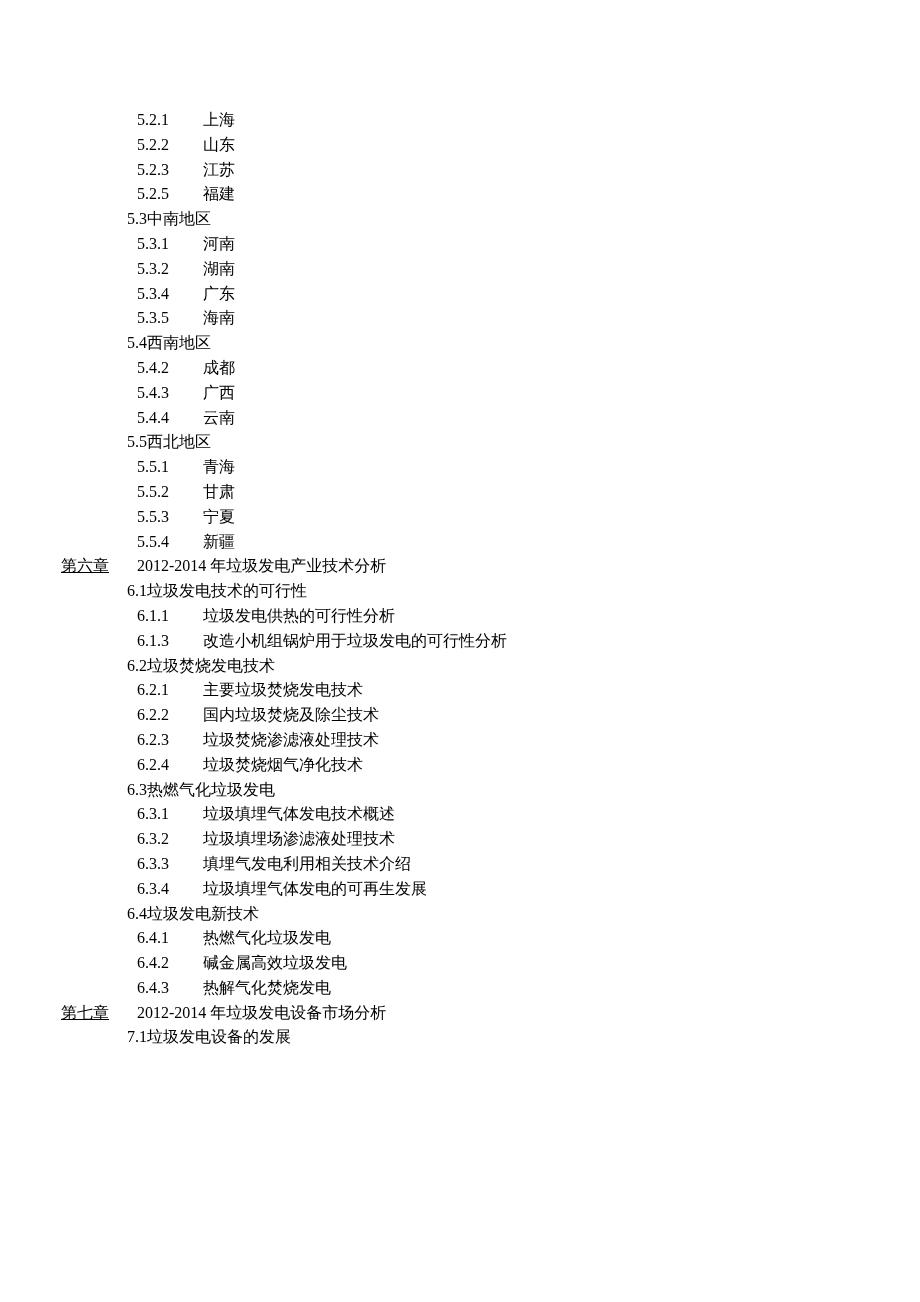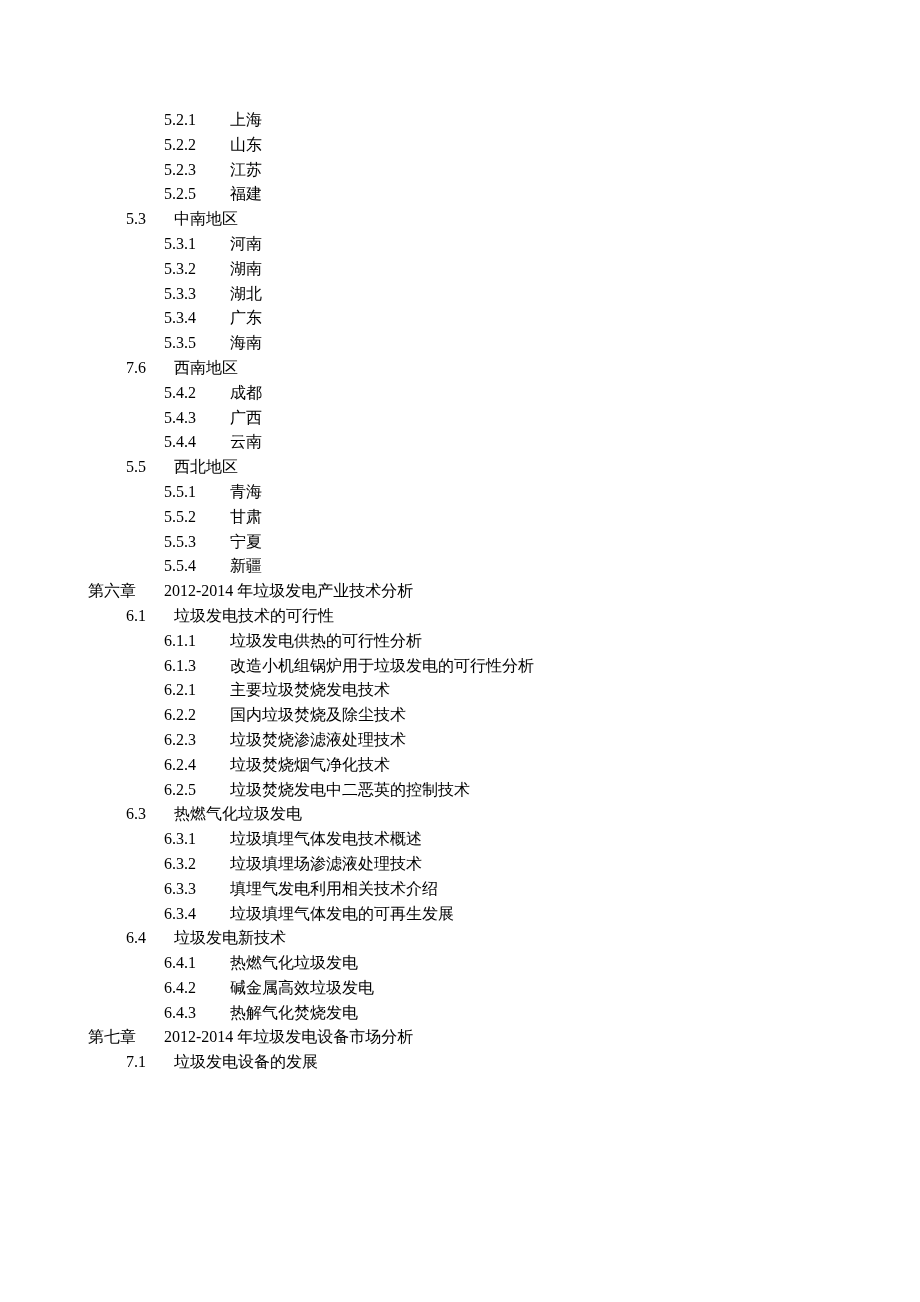--- a/index.html
+++ b/index.html
@@ -7,72 +7,71 @@
     padding: 0;
     background: #ffffff;
     font-family: "SimSun", "宋体", serif;
     font-size: 16px;
     color: #000000;
     line-height: 1.55;
   }
   .page {
     width: 920px;
     min-height: 1302px;
-    padding: 108px 130px 100px 88px;
+    padding: 108px 130px 100px 61px;
     box-sizing: border-box;
   }
   .l1 {
     padding-left: 0;
   }
   .l2 {
     padding-left: 38px;
   }
   .l3 {
     padding-left: 76px;
   }
   .num {
     display: inline-block;
   }
-  .l1 .num { min-width: 76px; }
-  .l2 .num { min-width: 48px; }
+  .l1 .num { min-width: 76px; text-decoration: underline; }
+  .l2 .num { min-width: 48px; text-align: right; }
   .l3 .num { min-width: 66px; }
 </style>
 </head>
 <body>
 
 <div class="page">
   <div id="toc-container">
       <div class="l3"><span class="num">5.2.1</span><span>上海</span></div>
       <div class="l3"><span class="num">5.2.2</span><span>山东</span></div>
       <div class="l3"><span class="num">5.2.3</span><span>江苏</span></div>
       <div class="l3"><span class="num">5.2.5</span><span>福建</span></div>
       <div class="l2"><span class="num">5.3</span><span>中南地区</span></div>
       <div class="l3"><span class="num">5.3.1</span><span>河南</span></div>
       <div class="l3"><span class="num">5.3.2</span><span>湖南</span></div>
-      <div class="l3"><span class="num">5.3.3</span><span>湖北</span></div>
       <div class="l3"><span class="num">5.3.4</span><span>广东</span></div>
       <div class="l3"><span class="num">5.3.5</span><span>海南</span></div>
-      <div class="l2"><span class="num">7.6</span><span>西南地区</span></div>
+      <div class="l2"><span class="num">5.4</span><span>西南地区</span></div>
       <div class="l3"><span class="num">5.4.2</span><span>成都</span></div>
       <div class="l3"><span class="num">5.4.3</span><span>广西</span></div>
       <div class="l3"><span class="num">5.4.4</span><span>云南</span></div>
       <div class="l2"><span class="num">5.5</span><span>西北地区</span></div>
       <div class="l3"><span class="num">5.5.1</span><span>青海</span></div>
       <div class="l3"><span class="num">5.5.2</span><span>甘肃</span></div>
       <div class="l3"><span class="num">5.5.3</span><span>宁夏</span></div>
       <div class="l3"><span class="num">5.5.4</span><span>新疆</span></div>
       <div class="l1"><span class="num">第六章</span><span>2012-2014 年垃圾发电产业技术分析</span></div>
       <div class="l2"><span class="num">6.1</span><span>垃圾发电技术的可行性</span></div>
       <div class="l3"><span class="num">6.1.1</span><span>垃圾发电供热的可行性分析</span></div>
       <div class="l3"><span class="num">6.1.3</span><span>改造小机组锅炉用于垃圾发电的可行性分析</span></div>
+      <div class="l2"><span class="num">6.2</span><span>垃圾焚烧发电技术</span></div>
       <div class="l3"><span class="num">6.2.1</span><span>主要垃圾焚烧发电技术</span></div>
       <div class="l3"><span class="num">6.2.2</span><span>国内垃圾焚烧及除尘技术</span></div>
       <div class="l3"><span class="num">6.2.3</span><span>垃圾焚烧渗滤液处理技术</span></div>
       <div class="l3"><span class="num">6.2.4</span><span>垃圾焚烧烟气净化技术</span></div>
-      <div class="l3"><span class="num">6.2.5</span><span>垃圾焚烧发电中二恶英的控制技术</span></div>
       <div class="l2"><span class="num">6.3</span><span>热燃气化垃圾发电</span></div>
       <div class="l3"><span class="num">6.3.1</span><span>垃圾填埋气体发电技术概述</span></div>
       <div class="l3"><span class="num">6.3.2</span><span>垃圾填埋场渗滤液处理技术</span></div>
       <div class="l3"><span class="num">6.3.3</span><span>填埋气发电利用相关技术介绍</span></div>
       <div class="l3"><span class="num">6.3.4</span><span>垃圾填埋气体发电的可再生发展</span></div>
       <div class="l2"><span class="num">6.4</span><span>垃圾发电新技术</span></div>
       <div class="l3"><span class="num">6.4.1</span><span>热燃气化垃圾发电</span></div>
       <div class="l3"><span class="num">6.4.2</span><span>碱金属高效垃圾发电</span></div>
       <div class="l3"><span class="num">6.4.3</span><span>热解气化焚烧发电</span></div>
       <div class="l1"><span class="num">第七章</span><span>2012-2014 年垃圾发电设备市场分析</span></div>

